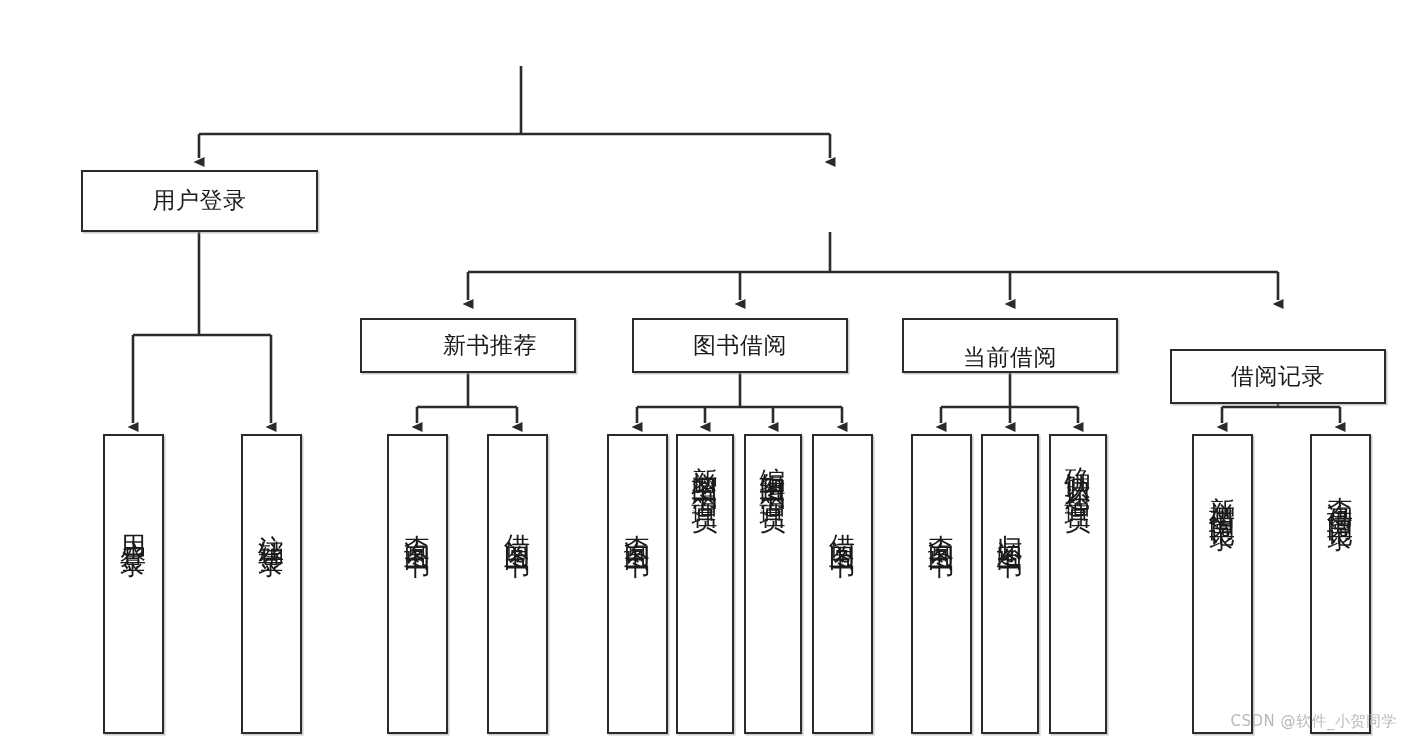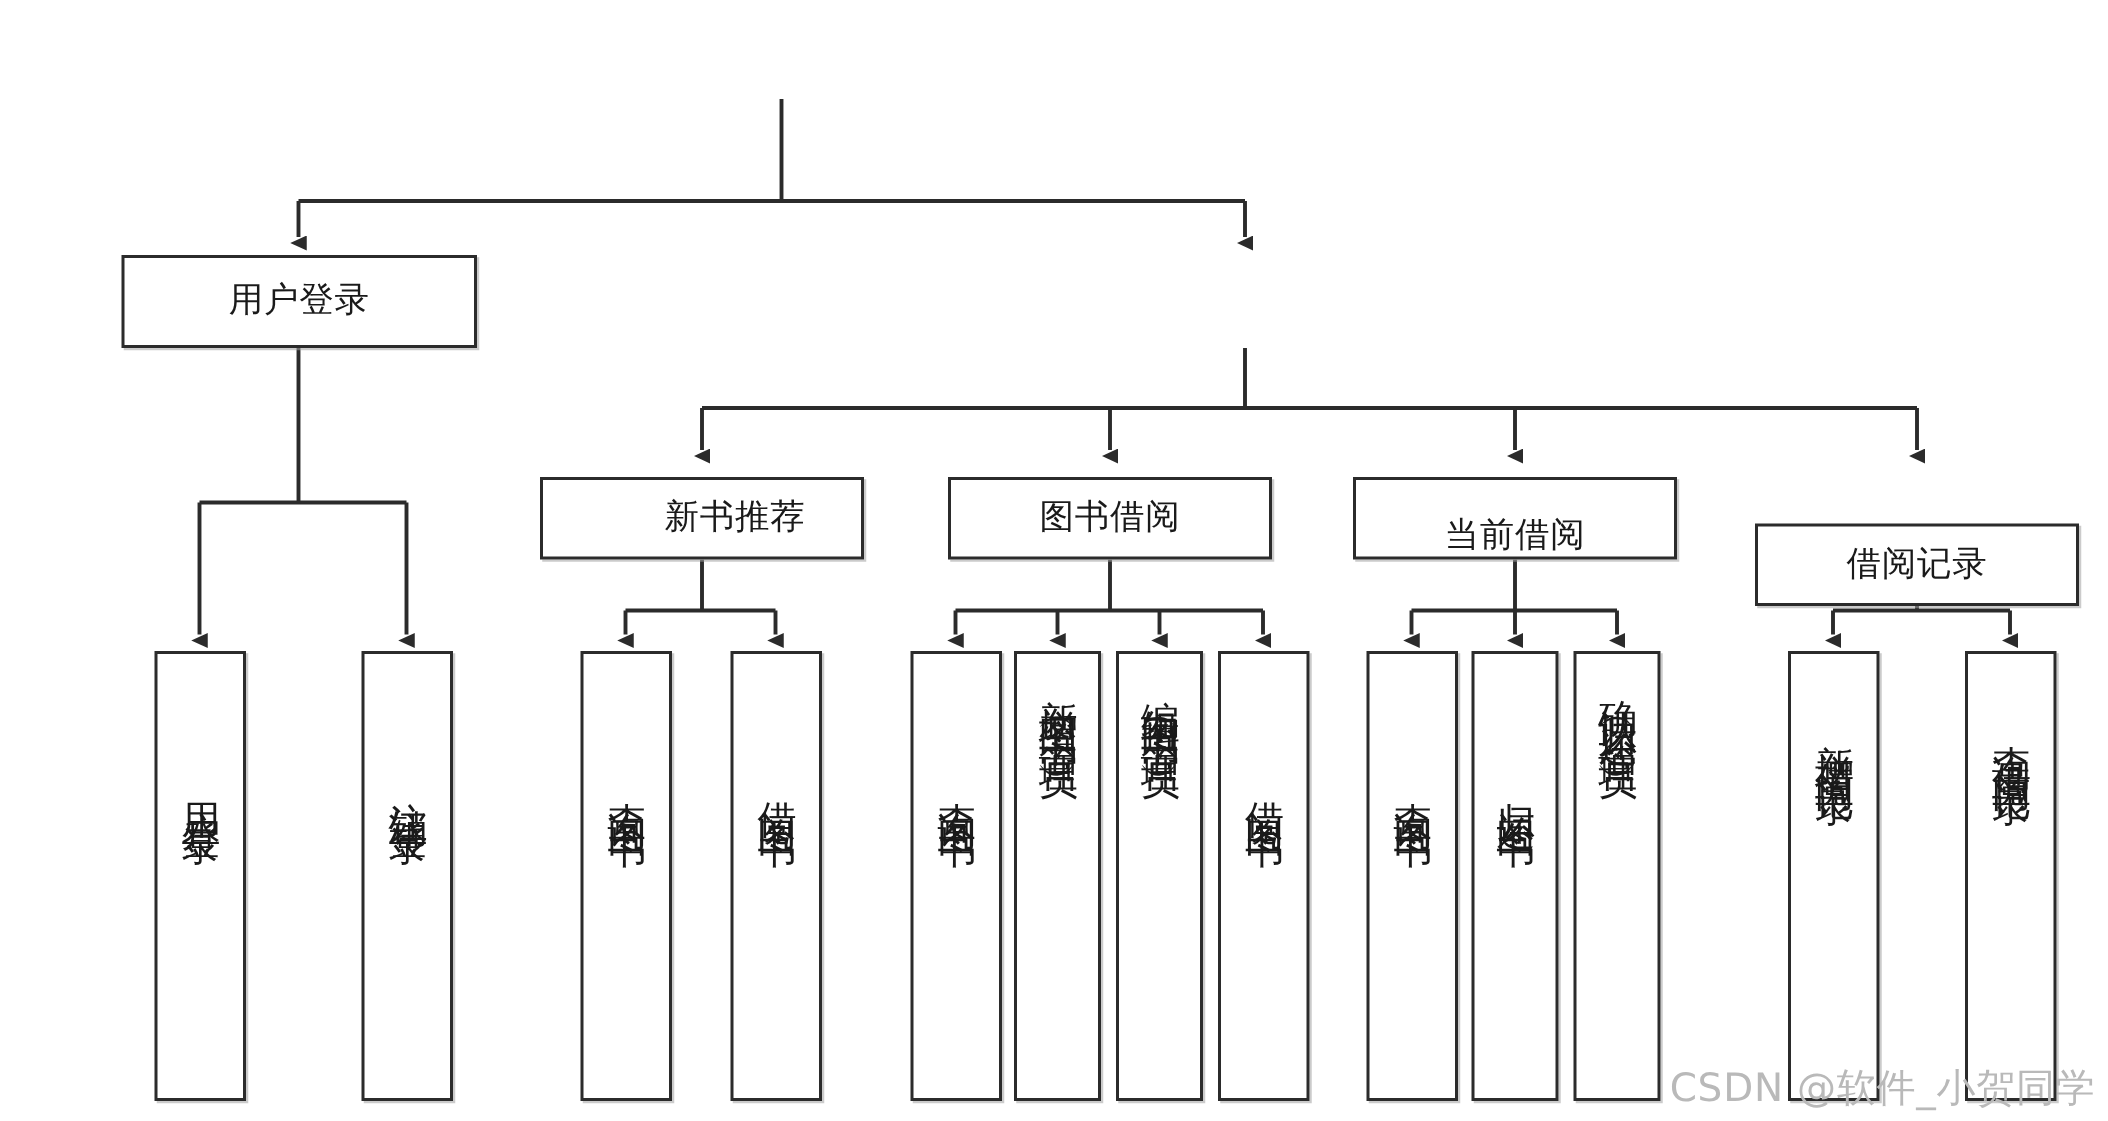--- a/index.html
+++ b/index.html
@@ -44,22 +44,22 @@
     writing-mode:vertical-rl;
     text-orientation:upright;
     font-size:26px;
     letter-spacing:6px;
     line-height:1;
     white-space:nowrap;
   }
   .watermark{
     position:absolute;
     right:8px;
-    bottom:4px;
-    font-size:26px;
+    bottom:16px;
+    font-size:15px;
     color:#b9b9b9;
     letter-spacing:0.5px;
     white-space:nowrap;
     user-select:none;
     margin-left:32px;
   }
 </style>
 </head>
 <body>
 

